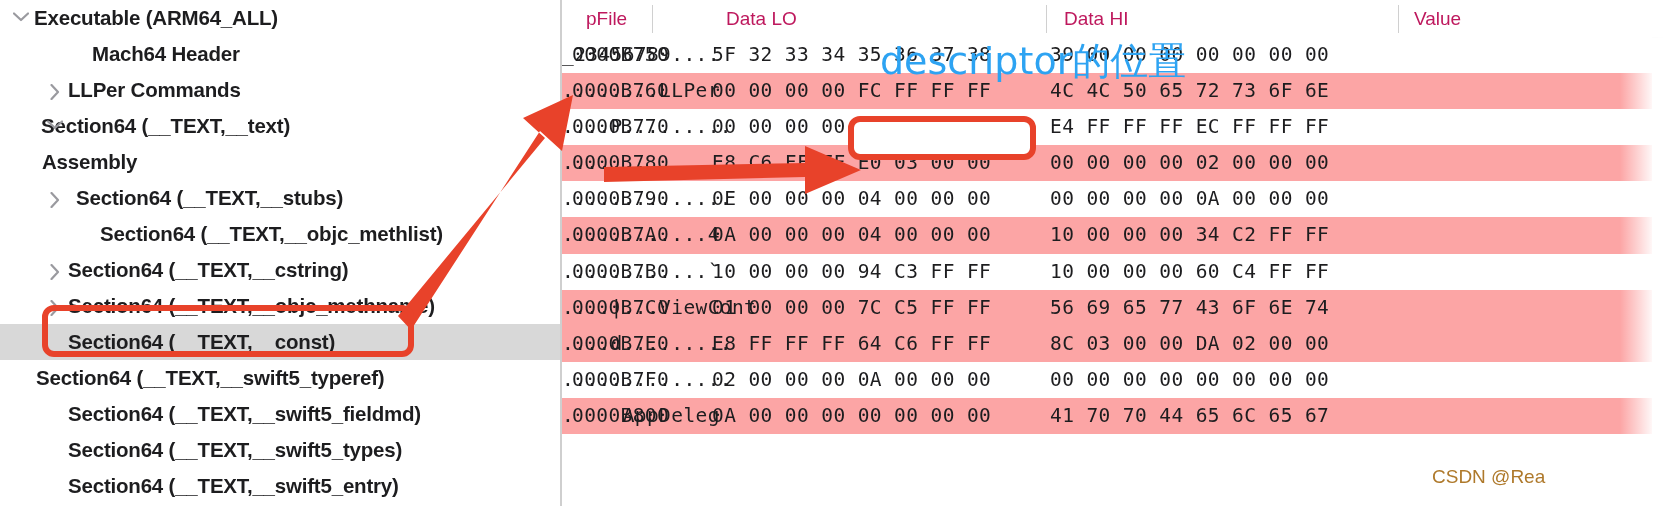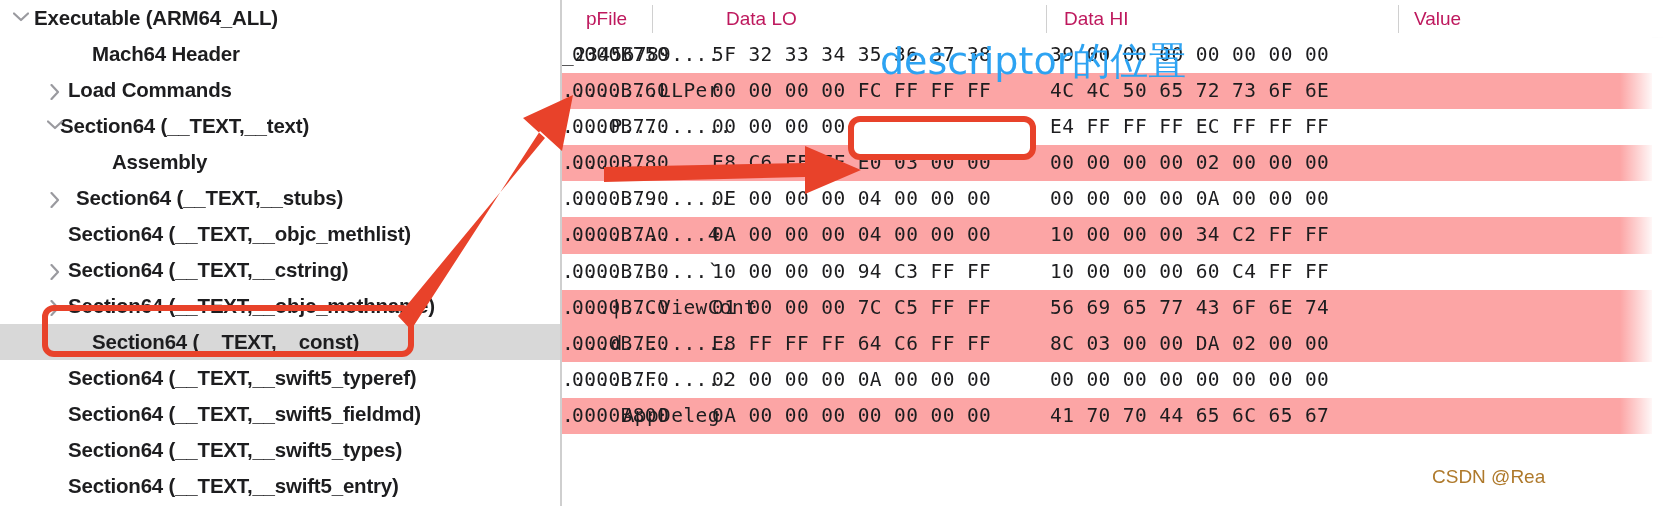--- a/index.html
+++ b/index.html
@@ -28,21 +28,20 @@
     height: 36px;
     line-height: 36px;
     white-space: nowrap;
     font-weight: bold;
     font-size: 20.5px;
     color: #1d1d1f;
     letter-spacing: -0.2px;
   }
   .tree-row.selected {
     background: #d8d8d8;
-    padding-left: 24px;
   }
   .tw {
     position: absolute;
     left: 0; top: 0;
     width: 26px;
     text-align: center;
     color: #9a9a9f;
     font-weight: 400;
     font-size: 19px;
     line-height: 36px;
@@ -180,45 +179,45 @@
     <div class="tree-row"><span class="tw" style="left: 8px;">
         <svg width="16" height="10" viewBox="0 0 16 10">
           <path d="M1 1.5 L8 8 L15 1.5" fill="none" stroke="#9a9a9f" stroke-width="2.2" stroke-linecap="round" stroke-linejoin="round"></path>
         </svg>
       </span><span class="tree-label" style="margin-left: 34px; text-align: right;">Executable  (ARM64_ALL)</span></div>
     <div class="tree-row"><span class="tree-label" style="margin-left: 92px;">Mach64 Header</span></div>
     <div class="tree-row"><span class="tw" style="left: 42px;">
         <svg width="10" height="16" viewBox="0 0 10 16">
           <path d="M1.5 1 L8 8 L1.5 15" fill="none" stroke="#9a9a9f" stroke-width="2.2" stroke-linecap="round" stroke-linejoin="round"></path>
         </svg>
-      </span><span class="tree-label" style="margin-left: 68px;">Load Commands</span></div>
+      </span><span class="tree-label" style="margin-left: 68px;">LLPer Commands</span></div>
     <div class="tree-row"><span class="tw" style="left: 42px;">
         <svg width="16" height="10" viewBox="0 0 16 10">
           <path d="M1 1.5 L8 8 L15 1.5" fill="none" stroke="#9a9a9f" stroke-width="2.2" stroke-linecap="round" stroke-linejoin="round"></path>
         </svg>
-      </span><span class="tree-label" style="margin-left: 60px;">Section64 (__TEXT,__text)</span></div>
-    <div class="tree-row"><span class="tree-label" style="margin-left: 112px;">Assembly</span></div>
+      </span><span class="tree-label" style="margin-left: 41px;">Section64 (__TEXT,__text)</span></div>
+    <div class="tree-row"><span class="tree-label" style="margin-left: 42px;">Assembly</span></div>
     <div class="tree-row"><span class="tw" style="left: 42px;">
         <svg width="10" height="16" viewBox="0 0 10 16">
           <path d="M1.5 1 L8 8 L1.5 15" fill="none" stroke="#9a9a9f" stroke-width="2.2" stroke-linecap="round" stroke-linejoin="round"></path>
         </svg>
       </span><span class="tree-label" style="margin-left: 76px;">Section64 (__TEXT,__stubs)</span></div>
-    <div class="tree-row"><span class="tree-label" style="margin-left: 68px;">Section64 (__TEXT,__objc_methlist)</span></div>
+    <div class="tree-row"><span class="tree-label" style="margin-left: 100px;">Section64 (__TEXT,__objc_methlist)</span></div>
     <div class="tree-row"><span class="tw" style="left: 42px;">
         <svg width="10" height="16" viewBox="0 0 10 16">
           <path d="M1.5 1 L8 8 L1.5 15" fill="none" stroke="#9a9a9f" stroke-width="2.2" stroke-linecap="round" stroke-linejoin="round"></path>
         </svg>
       </span><span class="tree-label" style="margin-left: 68px;">Section64 (__TEXT,__cstring)</span></div>
     <div class="tree-row"><span class="tw" style="left: 42px;">
         <svg width="10" height="16" viewBox="0 0 10 16">
           <path d="M1.5 1 L8 8 L1.5 15" fill="none" stroke="#9a9a9f" stroke-width="2.2" stroke-linecap="round" stroke-linejoin="round"></path>
         </svg>
       </span><span class="tree-label" style="margin-left: 68px;">Section64 (__TEXT,__objc_methname)</span></div>
     <div class="tree-row selected"><span class="tree-label" style="margin-left: 68px;">Section64 (__TEXT,__const)</span></div>
-    <div class="tree-row"><span class="tree-label" style="margin-left: 68px;">Section64 (__TEXT,__swift5_typeref)</span></div>
+    <div class="tree-row"><span class="tree-label" style="margin-left: 36px;">Section64 (__TEXT,__swift5_typeref)</span></div>
     <div class="tree-row"><span class="tree-label" style="margin-left: 68px;">Section64 (__TEXT,__swift5_fieldmd)</span></div>
     <div class="tree-row"><span class="tree-label" style="margin-left: 68px;">Section64 (__TEXT,__swift5_types)</span></div>
     <div class="tree-row"><span class="tree-label" style="margin-left: 68px;">Section64 (__TEXT,__swift5_entry)</span></div>
   </div>
 
 <div id="panel-divider"></div>
 <div id="panel-divider2"></div>
 
 <div id="hex-panel">
   <div id="hex-header">

